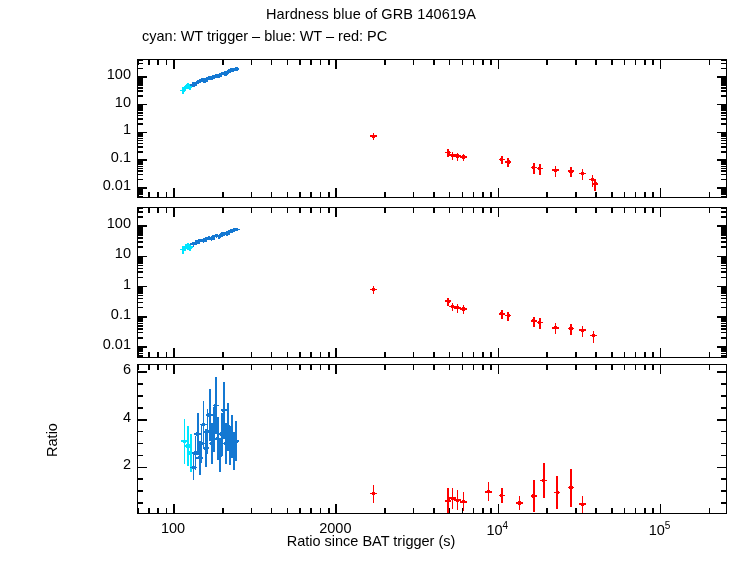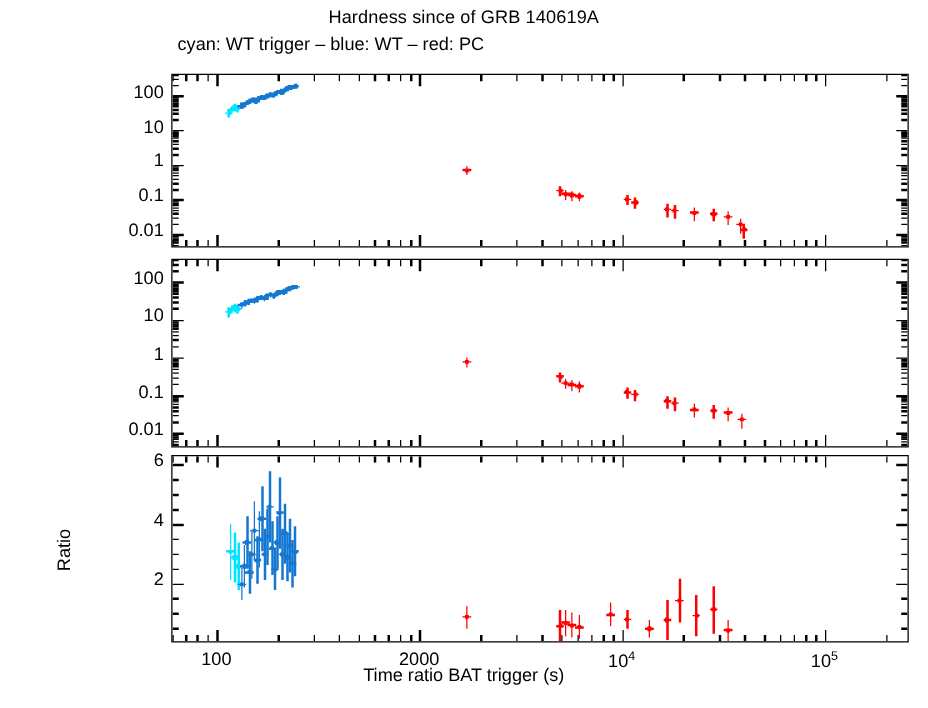--- a/index.html
+++ b/index.html
@@ -34,25 +34,25 @@
   
   .pt{position:absolute;}
   .errv{position:absolute;width:1.7px;}
   .errh{position:absolute;height:1.7px;}
 </style>
 </head>
 <body>
 
 <div id="root">
 
-  <div class="title">Hardness since of GRB 140619A</div>
+  <div class="title">Hardness blue of GRB 140619A</div>
   <div class="subtitle">cyan: WT trigger – blue: WT – red: PC</div>
 
   <div class="axtitle" id="ylabel-ratio">Ratio</div>
-  <div class="axtitle" id="xlabel">Time ratio BAT trigger (s)</div>
+  <div class="axtitle" id="xlabel">Ratio since BAT trigger (s)</div>
 
   <div class="panel p1">
     <div class="plotarea" id="area0">
         <div class="tk x" style="left: -0.8px; height: 5px; top: 0px;"></div>
         <div class="tk x" style="left: -0.8px; height: 5px; bottom: 0px;"></div>
         <div class="tk x" style="left: 10.0607px; height: 5px; top: 0px;"></div>
         <div class="tk x" style="left: 10.0607px; height: 5px; bottom: 0px;"></div>
         <div class="tk x" style="left: 19.4688px; height: 5px; top: 0px;"></div>
         <div class="tk x" style="left: 19.4688px; height: 5px; bottom: 0px;"></div>
         <div class="tk x" style="left: 27.7672px; height: 5px; top: 0px;"></div>

